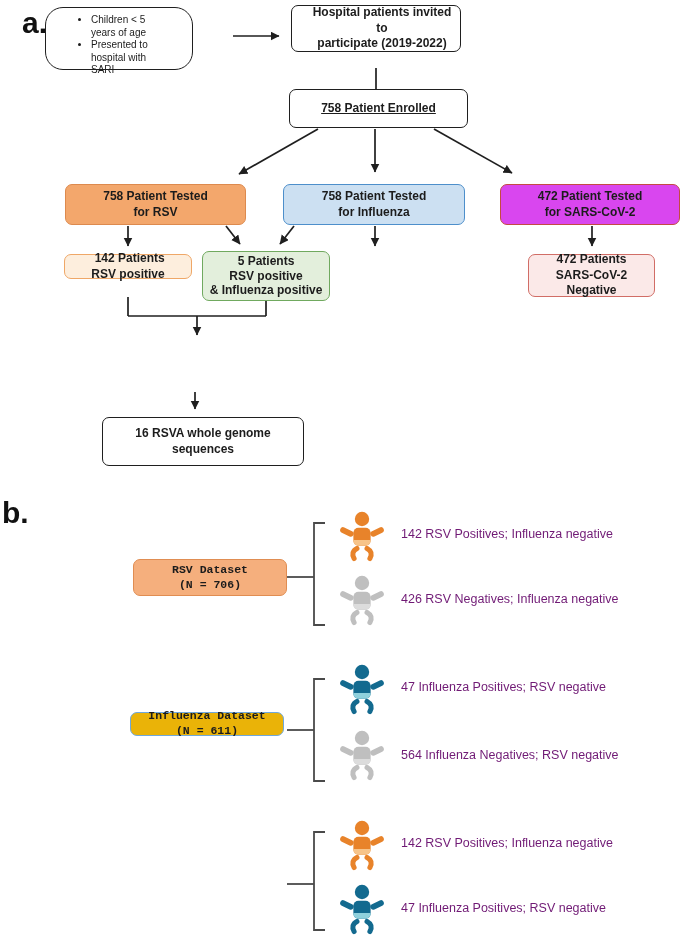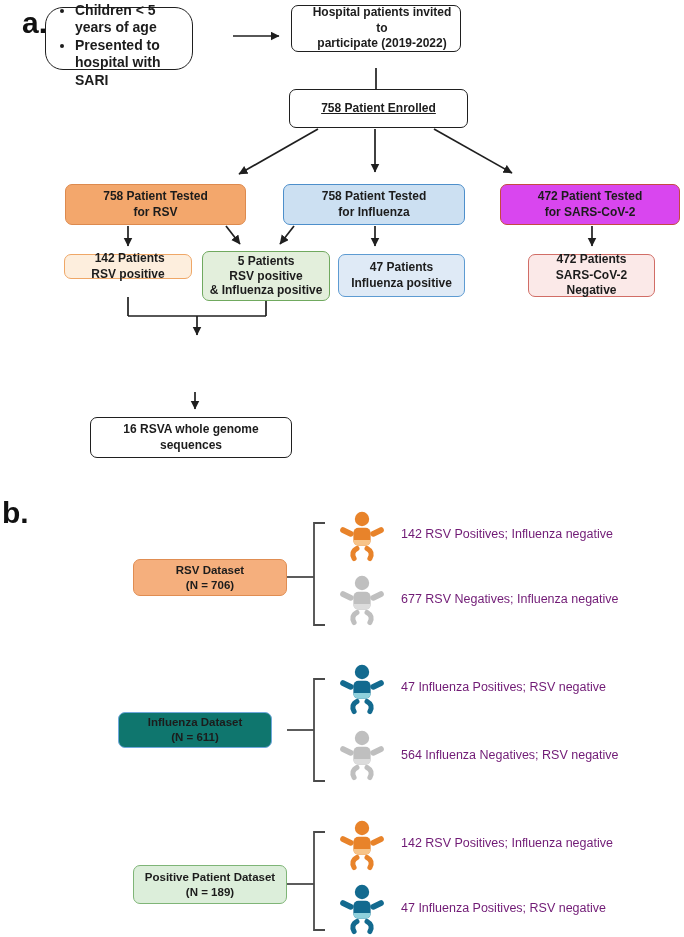--- a/index.html
+++ b/index.html
@@ -10,24 +10,24 @@
   .connectors{position:absolute;left:0;top:0;width:684px;height:937px;pointer-events:none;}
   .panel-label{position:absolute;font-size:30px;font-weight:700;color:#111;}
   .fbox{
     position:absolute;box-sizing:border-box;border:1.7px solid #1f1f1f;border-radius:7px;
     background:#fff;display:flex;align-items:center;justify-content:center;text-align:center;
   }
   .fbox .box-text{white-space:pre-line;font-size:12px;font-weight:700;line-height:1.3;padding:1px 4px;}
   .rounded-big{border-radius:18px;}
   .inc-inner{width:100%;padding:4px 6px 4px 12px;text-align:left;}
   .inc-title{font-size:11.5px;font-weight:700;line-height:1.25;}
-  .inc-list{margin:0;padding-left:17px;font-size:14px;font-weight:700;line-height:1.25;}
+  .inc-list{margin:16px;padding-left:17px;font-size:10px;font-weight:400;line-height:1.25;}
   .inc-list li{margin:0;padding:0;}
   .colored{border-width:1.6px;}
-  .dataset-box .box-text{font-size:11.5px;}
+  .dataset-box .box-text{font-size:11.5px;font-family:Liberation Mono, monospace;}
   .baby{position:absolute;width:46px;height:54px;}
   .annotation{position:absolute;font-size:12.5px;color:#701a75;white-space:nowrap;line-height:1.2;}
 </style>
 </head>
 <body>
 
 <div class="canvas">
 
   <svg class="connectors" viewBox="0 0 684 937" xmlns="http://www.w3.org/2000/svg">
     <defs>
@@ -104,32 +104,28 @@
     <div class="box-text">142 Patients
 RSV positive</div>
   </div>
 
   <div class="fbox colored" style="left: 202px; top: 251px; width: 128px; height: 50px; background: rgb(227, 239, 220); border-color: rgb(112, 169, 95);">
     <div class="box-text" style="line-height:1.2;">5 Patients
 RSV positive
 &amp; Influenza positive</div>
   </div>
 
-  <div class="fbox colored" style="left: 338px; top: 254px; width: 127px; height: 43px; background: rgb(223, 234, 246); border-color: rgb(93, 155, 210);">
-    <div class="box-text">47 Patients
-Influenza positive</div>
-  </div>
 
   <div class="fbox colored" style="left: 528px; top: 254px; width: 127px; height: 43px; background: rgb(251, 233, 232); border-color: rgb(209, 109, 102);">
     <div class="box-text">472 Patients
 SARS-CoV-2 Negative</div>
   </div>
 
 
-  <div class="fbox" style="left:90px;top:417px;width:202px;height:41px;">
+  <div class="fbox" style="left:102px;top:417px;width:202px;height:49px;">
     <div class="box-text">16 RSVA whole genome sequences</div>
   </div>
 
   <div class="panel-label" style="left:2px;top:496px;">b.</div>
 
   <div class="fbox colored dataset-box" style="left: 133px; top: 559px; width: 154px; height: 37px; background: rgb(245, 175, 125); border-color: rgb(224, 141, 82);">
     <div class="box-text">RSV Dataset
 (N = 706)</div>
   </div>
 
@@ -146,23 +142,23 @@
 
   <svg class="baby" style="left: 339px; top: 574px; color: rgb(191, 191, 191);" viewBox="0 0 64 72">
     <circle cx="32" cy="11" r="10" fill="currentColor"></circle>
     <rect x="1" y="25" width="20" height="8" rx="4" fill="currentColor" transform="rotate(26 11 29)"></rect>
     <rect x="43" y="25" width="20" height="8" rx="4" fill="currentColor" transform="rotate(-26 53 29)"></rect>
     <rect x="20" y="23" width="24" height="25" rx="7" fill="currentColor"></rect>
     <path d="M20 40 h24 v1 a7 7 0 0 1 -7 7 h-10 a7 7 0 0 1 -7 -7 z" style="fill: rgb(220, 220, 220);"></path>
     <path d="M25 52 q-9 5 -4 14" stroke="currentColor" stroke-width="7" fill="none" stroke-linecap="round"></path>
     <path d="M39 52 q9 5 4 14" stroke="currentColor" stroke-width="7" fill="none" stroke-linecap="round"></path>
   </svg>
-  <div class="annotation" style="left:401px;top:592px;">677 RSV Negatives; Influenza negative</div>
-
-  <div class="fbox colored dataset-box" style="left: 118px; top: 712px; width: 154px; height: 36px; background: #0f766e; border-color: rgb(111, 168, 220);">
+  <div class="annotation" style="left:401px;top:592px;">426 RSV Negatives; Influenza negative</div>
+
+  <div class="fbox colored dataset-box" style="left: 130px; top: 712px; width: 154px; height: 24px; background: #eab308; border-color: rgb(111, 168, 220);">
     <div class="box-text">Influenza Dataset
 (N = 611)</div>
   </div>
 
   <svg class="baby" style="left: 339px; top: 663px; color: rgb(19, 106, 143);" viewBox="0 0 64 72">
     <circle cx="32" cy="11" r="10" fill="currentColor"></circle>
     <rect x="1" y="25" width="20" height="8" rx="4" fill="currentColor" transform="rotate(26 11 29)"></rect>
     <rect x="43" y="25" width="20" height="8" rx="4" fill="currentColor" transform="rotate(-26 53 29)"></rect>
     <rect x="20" y="23" width="24" height="25" rx="7" fill="currentColor"></rect>
     <path d="M20 40 h24 v1 a7 7 0 0 1 -7 7 h-10 a7 7 0 0 1 -7 -7 z" style="fill: rgb(143, 208, 220);"></path>
@@ -175,24 +171,20 @@
     <circle cx="32" cy="11" r="10" fill="currentColor"></circle>
     <rect x="1" y="25" width="20" height="8" rx="4" fill="currentColor" transform="rotate(26 11 29)"></rect>
     <rect x="43" y="25" width="20" height="8" rx="4" fill="currentColor" transform="rotate(-26 53 29)"></rect>
     <rect x="20" y="23" width="24" height="25" rx="7" fill="currentColor"></rect>
     <path d="M20 40 h24 v1 a7 7 0 0 1 -7 7 h-10 a7 7 0 0 1 -7 -7 z" style="fill: rgb(220, 220, 220);"></path>
     <path d="M25 52 q-9 5 -4 14" stroke="currentColor" stroke-width="7" fill="none" stroke-linecap="round"></path>
     <path d="M39 52 q9 5 4 14" stroke="currentColor" stroke-width="7" fill="none" stroke-linecap="round"></path>
   </svg>
   <div class="annotation" style="left:401px;top:748px;">564 Influenza Negatives; RSV negative</div>
 
-  <div class="fbox colored dataset-box" style="left: 133px; top: 865px; width: 154px; height: 39px; background: rgb(220, 238, 218); border-color: rgb(127, 181, 119);">
-    <div class="box-text">Positive Patient Dataset
-(N = 189)</div>
-  </div>
 
   <svg class="baby" style="left: 339px; top: 819px; color: rgb(232, 131, 42);" viewBox="0 0 64 72">
     <circle cx="32" cy="11" r="10" fill="currentColor"></circle>
     <rect x="1" y="25" width="20" height="8" rx="4" fill="currentColor" transform="rotate(26 11 29)"></rect>
     <rect x="43" y="25" width="20" height="8" rx="4" fill="currentColor" transform="rotate(-26 53 29)"></rect>
     <rect x="20" y="23" width="24" height="25" rx="7" fill="currentColor"></rect>
     <path d="M20 40 h24 v1 a7 7 0 0 1 -7 7 h-10 a7 7 0 0 1 -7 -7 z" style="fill: rgb(247, 196, 137);"></path>
     <path d="M25 52 q-9 5 -4 14" stroke="currentColor" stroke-width="7" fill="none" stroke-linecap="round"></path>
     <path d="M39 52 q9 5 4 14" stroke="currentColor" stroke-width="7" fill="none" stroke-linecap="round"></path>
   </svg>

